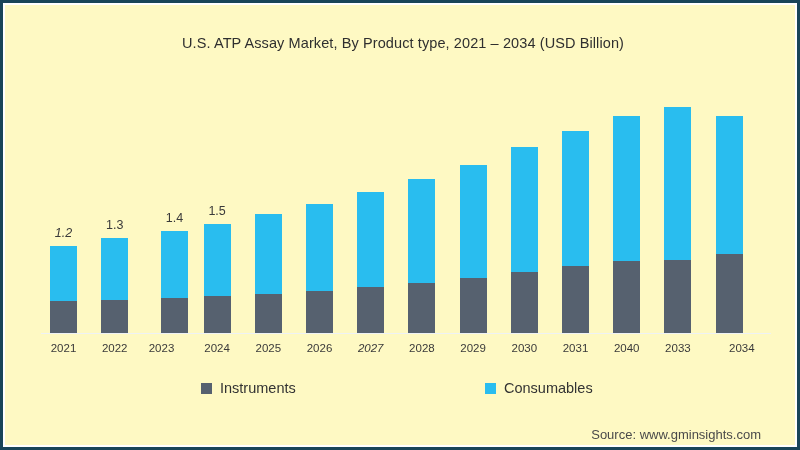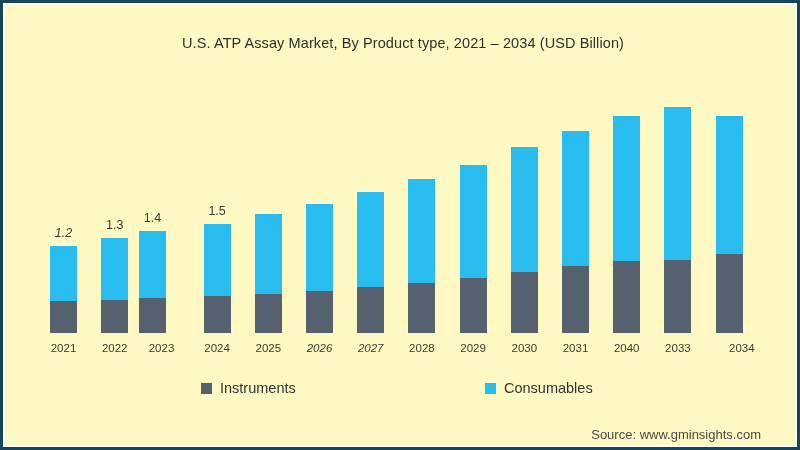--- a/index.html
+++ b/index.html
@@ -131,21 +131,21 @@
         <div class="bar-group" style="left: 47px; height: 87px; font-style: italic;">
           <div class="seg seg-consumables" title="Consumables 2021" style="background: rgb(41, 189, 239); height: 55px; bottom: 32px;"></div>
           <div class="seg seg-instruments" title="Instruments 2021" style="background: rgb(86, 97, 111); height: 32px; bottom: 0px;"></div>
           <div class="bar-value" style="bottom: 93px;">1.2</div>
         </div>
         <div class="bar-group" style="left: 98.2px; height: 73px;">
           <div class="seg seg-consumables" title="Consumables 2022" style="background: rgb(41, 189, 239); height: 62px; bottom: 33px;"></div>
           <div class="seg seg-instruments" title="Instruments 2022" style="background: rgb(86, 97, 111); height: 33px; bottom: 0px;"></div>
           <div class="bar-value" style="bottom: 101px;">1.3</div>
         </div>
-        <div class="bar-group" style="left: 136px; height: 102px;">
+        <div class="bar-group" style="left: 158px; height: 102px;">
           <div class="seg seg-consumables" title="Consumables 2023" style="background: rgb(41, 189, 239); height: 67px; bottom: 35px;"></div>
           <div class="seg seg-instruments" title="Instruments 2023" style="background: rgb(86, 97, 111); height: 35px; bottom: 0px;"></div>
           <div class="bar-value" style="bottom: 108px;">1.4</div>
         </div>
         <div class="bar-group" style="left: 200.6px; height: 109px;">
           <div class="seg seg-consumables" title="Consumables 2024" style="background: rgb(41, 189, 239); height: 72px; bottom: 37px;"></div>
           <div class="seg seg-instruments" title="Instruments 2024" style="background: rgb(86, 97, 111); height: 37px; bottom: 0px;"></div>
           <div class="bar-value" style="bottom: 115px;">1.5</div>
         </div>
         <div class="bar-group" style="left: 251.8px; height: 119px;">
@@ -188,21 +188,21 @@
           <div class="seg seg-consumables" title="Consumables 2034" style="background: rgb(41, 189, 239); height: 138px; bottom: 79px;"></div>
           <div class="seg seg-instruments" title="Instruments 2034" style="background: rgb(86, 97, 111); height: 79px; bottom: 0px;"></div>
         </div>
       </div>
     <div id="xlabels-container">
         <div class="x-label" style="left: 35px;">2021</div>
         <div class="x-label" style="left: 86.2px;">2022</div>
         <div class="x-label" style="left: 133px;">2023</div>
         <div class="x-label" style="left: 188.6px;">2024</div>
         <div class="x-label" style="left: 239.8px;">2025</div>
-        <div class="x-label" style="left: 291px; font-style: italic;">2026</div>
+        <div class="x-label" style="left: 291px;">2026</div>
         <div class="x-label" style="left: 342.2px; font-style: italic;">2027</div>
         <div class="x-label" style="left: 393.4px;">2028</div>
         <div class="x-label" style="left: 444.6px;">2029</div>
         <div class="x-label" style="left: 495.8px;">2030</div>
         <div class="x-label" style="left: 547px;">2031</div>
         <div class="x-label" style="left: 598.2px;">2040</div>
         <div class="x-label" style="left: 649.4px;">2033</div>
         <div class="x-label" style="left: 700.6px; text-align: right;">2034</div>
       </div>
   </div>

